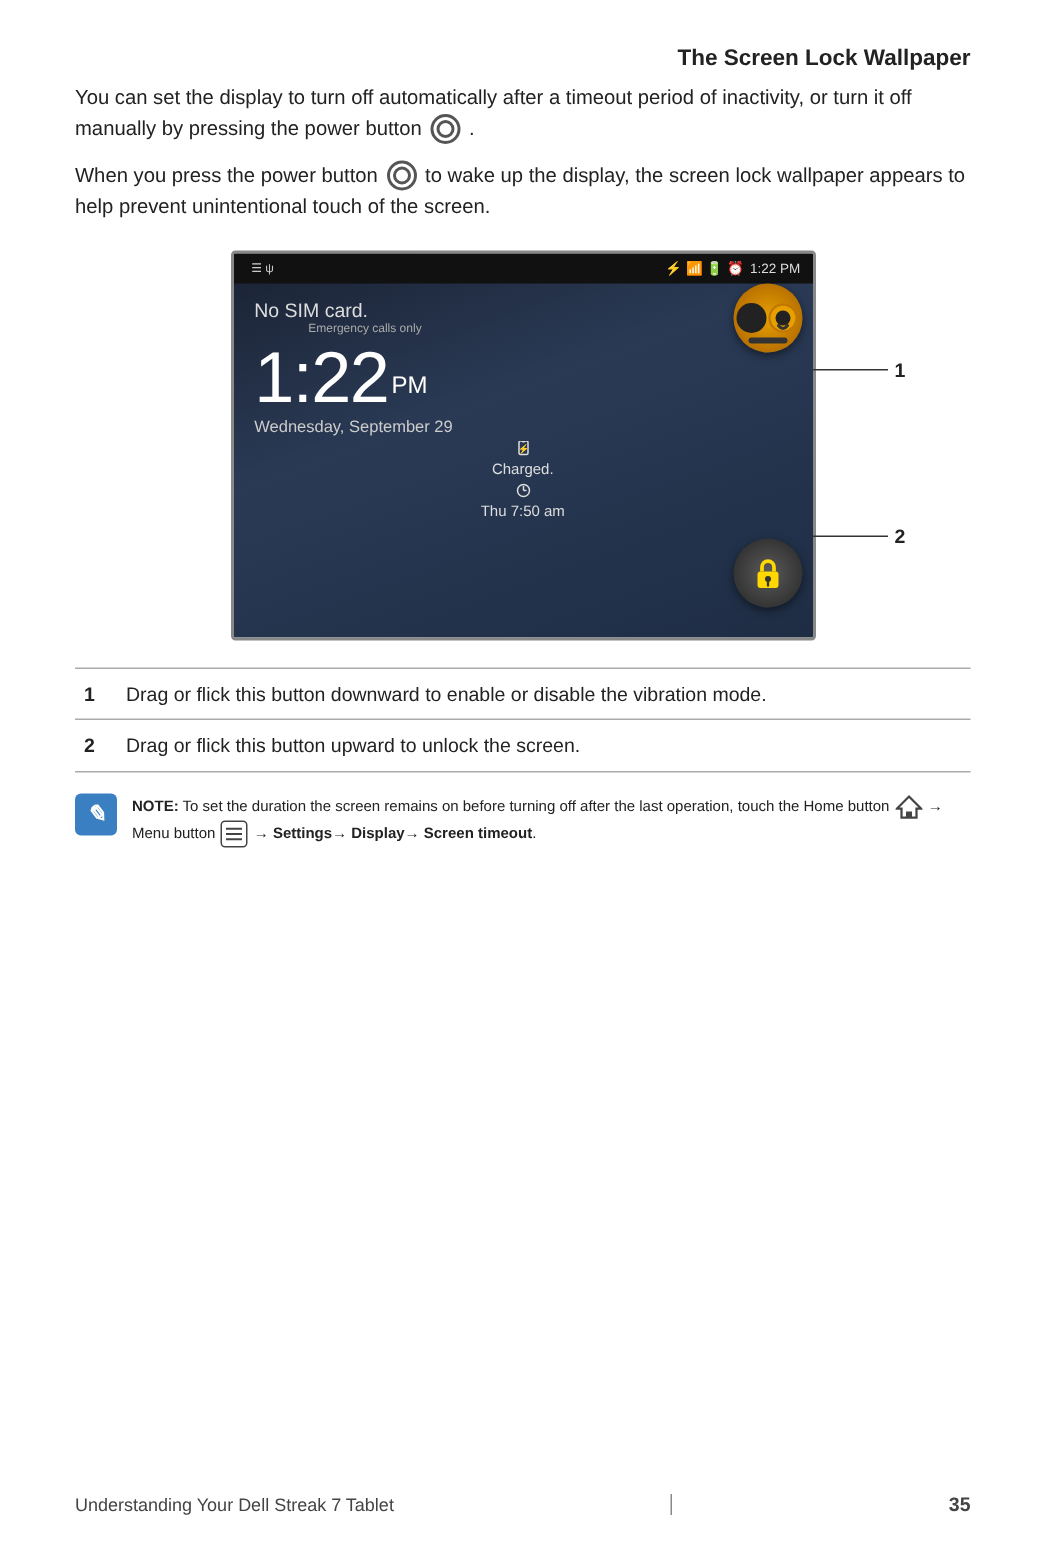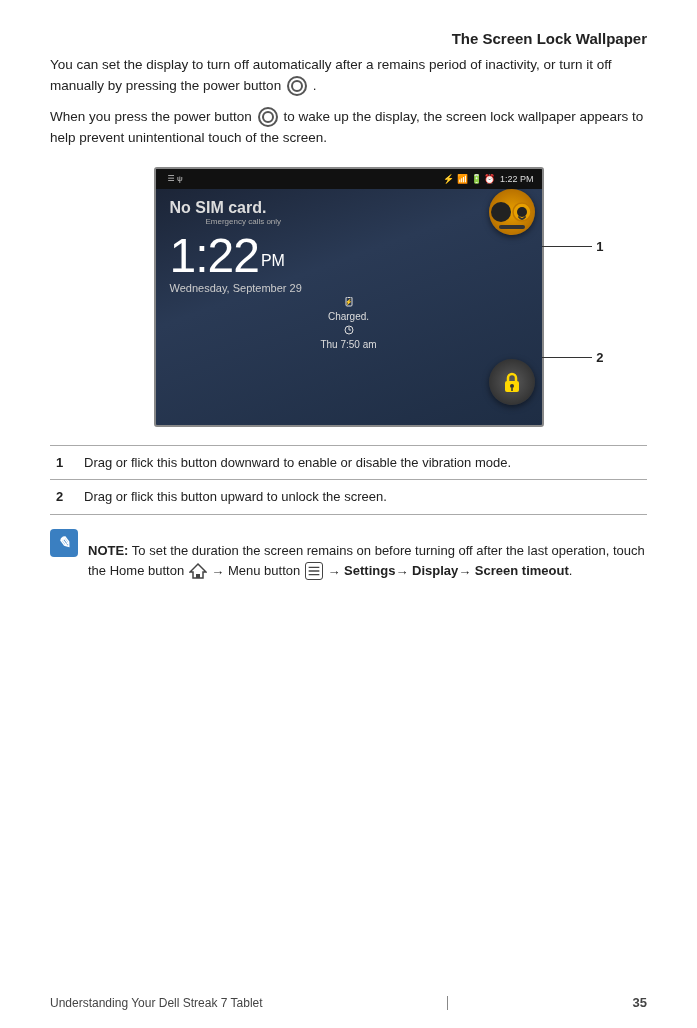--- a/index.html
+++ b/index.html
@@ -85,23 +85,22 @@
       font-size: 8px;
       color: #ccc;
       padding: 0 4px;
     }
     
     .screen-content {
       padding: 10px 14px;
       color: #fff;
     }
     .no-sim {
-      font-size: 16px;
+      font-size: 13px;
       color: #ddd;
-      font-weight: bold;
     }
     .emergency {
       font-size: 8px;
       color: #aaa;
       margin-left: 36px;
     }
     .time-display {
       margin-top: 6px;
     }
     .time-large {
@@ -250,23 +249,22 @@
       align-items: center;
       justify-content: center;
     }
     .note-icon-inner {
       color: #fff;
       font-size: 16px;
       font-style: italic;
       font-weight: bold;
     }
     .note-text {
-      font-size: 13px;
+      font-size: 10px;
       line-height: 1.55;
-      margin-top: 12px;
     }
     .note-text strong {
       font-weight: bold;
     }
     .note-text .bold-path {
       font-weight: bold;
     }
     
     .footer {
       position: fixed;
@@ -284,21 +282,21 @@
       font-weight: bold;
       font-size: 13px;
     }
   </style>
 </head>
 <body>
 
 <h2>The Screen Lock Wallpaper</h2>
 
 <p>
-  <span>You can set the display to turn off automatically after a remains period of inactivity, or turn it off manually by pressing the power button</span>
+  <span>You can set the display to turn off automatically after a timeout period of inactivity, or turn it off manually by pressing the power button</span>
   
   <span class="inline-icon"></span>
   <span>.</span>
 </p>
 
 <p>
   <span>When you press the power button</span>
   <span class="inline-icon"></span>
   <span> to wake up the display, the screen lock wallpaper appears to help prevent unintentional touch of the screen.</span>
 </p>

